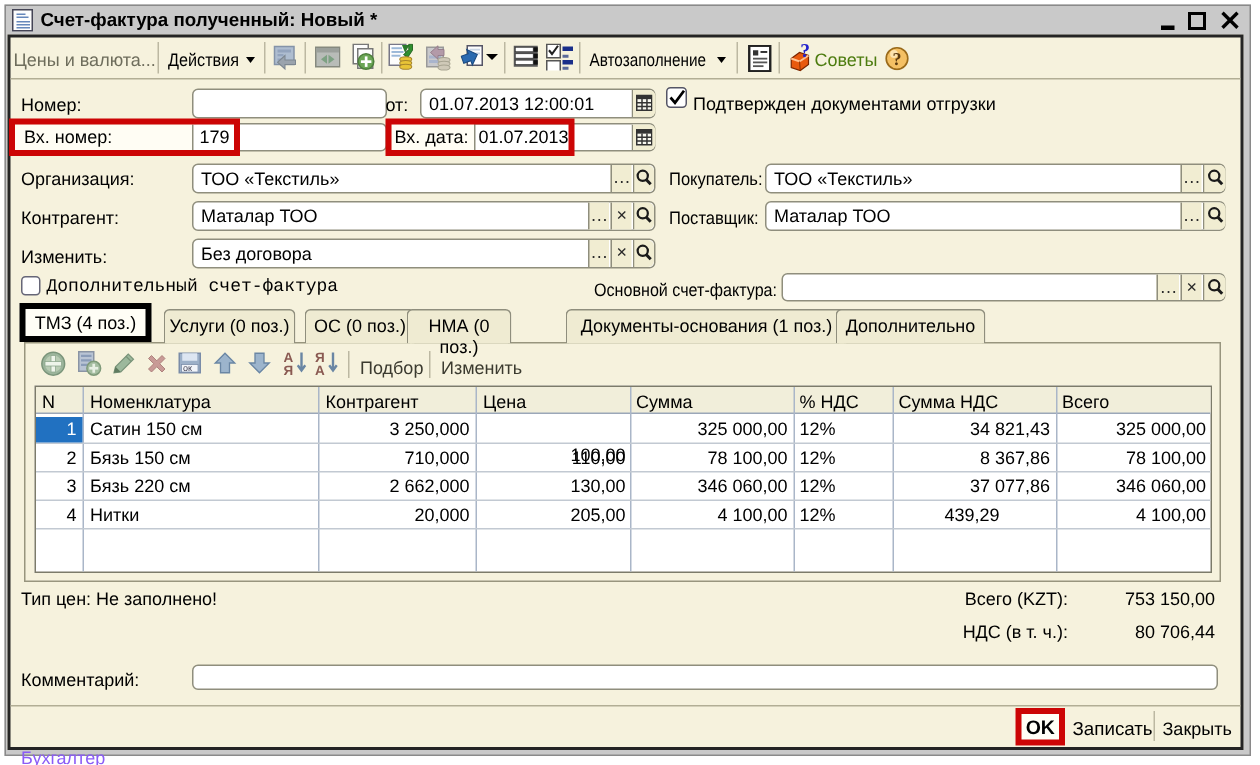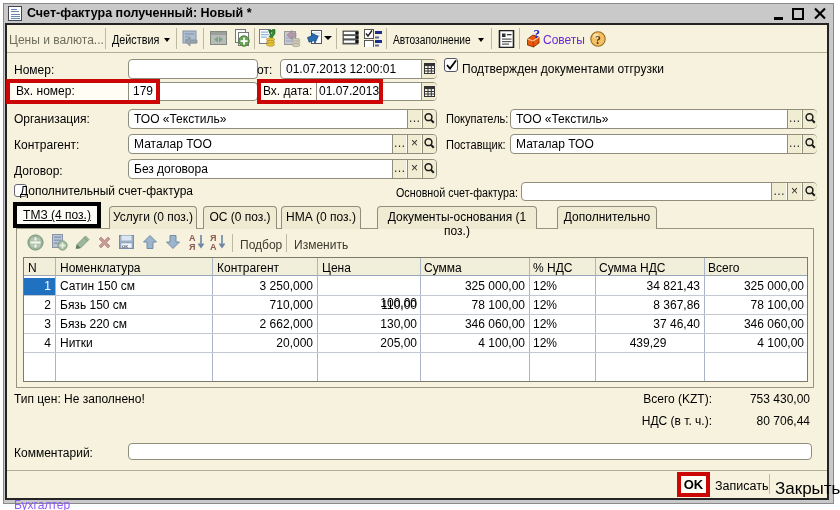--- a/index.html
+++ b/index.html
@@ -129,21 +129,21 @@
     <rect x="4" y="11" width="9.5" height="1.2" fill="#555"></rect>
     <rect x="4" y="13.5" width="7" height="1.2" fill="#555"></rect>
   </svg>
   <div class="vsep" style="left:519px;top:28px;height:21px;"></div>
   <svg class="abs" style="left:526px;top:27px;" width="18" height="22">
     <path d="M1.5 12 L7 8 L13 10 L13 16 L7.5 20 L1.5 18 Z" fill="#e8590e" stroke="#7a2500" stroke-width="0.8"></path>
     <path d="M1.5 12 L7 14 L13 10" fill="none" stroke="#ffc090" stroke-width="1.3"></path>
     <path d="M7 14 L7.5 20" stroke="#9a3500" stroke-width="0.8" fill="none"></path>
     <text x="7.5" y="11" font-family="Liberation Serif" font-size="13" font-weight="bold" fill="#2222cc">?</text>
   </svg>
-  <div class="ttxt" style="left:543px;top:33px;color:#6d28d9;">Советы</div>
+  <div class="ttxt" style="left:543px;top:33px;color:#4d7c0f;">Советы</div>
   <svg class="abs" style="left:590px;top:31px;" width="16" height="16">
     <circle cx="8" cy="8" r="7.2" fill="#f4c064" stroke="#9a6a1a" stroke-width="1.1"></circle>
     <circle cx="6" cy="5" r="2.6" fill="#fbe3b0"></circle>
     <text x="5" y="12.5" font-family="Liberation Serif" font-size="12" font-weight="bold" fill="#5a3a10">?</text>
   </svg>
 
   <div class="lbl" style="left:14px;top:63px;">Номер:</div>
   <div class="input" style="left:128px;top:59px;width:130px;height:20px;"></div>
   <div class="lbl" style="left:257px;top:63px;">от:</div>
   <div class="input" style="left:280px;top:59px;width:157px;height:20px;">
@@ -199,21 +199,21 @@
   <div class="lbl" style="left:14px;top:138px;">Контрагент:</div>
   <div class="input" style="left:128px;top:134px;width:309px;height:20px;">
     <div class="txt">Маталар ТОО</div>
     <div class="btnpart" style="left:263px;width:14px;">…</div>
     <div class="btnpart" style="left:278px;width:14px;">×</div>
     <div class="btnpart" style="left:293px;width:14px;border-radius:0 4px 4px 0;"><svg width="13" height="14" style="margin-top:2px">
           <circle cx="5.5" cy="5.2" r="3.4" fill="none" stroke="#1a1a1a" stroke-width="1.5"></circle>
           <line x1="7.9" y1="7.8" x2="10.8" y2="10.8" stroke="#1a1a1a" stroke-width="2"></line>
         </svg></div>
   </div>
-  <div class="lbl" style="left:14px;top:164px;">Договор:</div>
+  <div class="lbl" style="left:14px;top:164px;">Изменить:</div>
   <div class="input" style="left:128px;top:159px;width:309px;height:20px;">
     <div class="txt">Без договора</div>
     <div class="btnpart" style="left:263px;width:14px;">…</div>
     <div class="btnpart" style="left:278px;width:14px;">×</div>
     <div class="btnpart" style="left:293px;width:14px;border-radius:0 4px 4px 0;"><svg width="13" height="14" style="margin-top:2px">
           <circle cx="5.5" cy="5.2" r="3.4" fill="none" stroke="#1a1a1a" stroke-width="1.5"></circle>
           <line x1="7.9" y1="7.8" x2="10.8" y2="10.8" stroke="#1a1a1a" stroke-width="2"></line>
         </svg></div>
   </div>
 
@@ -230,40 +230,40 @@
   <div class="input" style="left:510px;top:134px;width:307px;height:20px;">
     <div class="txt">Маталар ТОО</div>
     <div class="btnpart" style="left:276px;width:14px;">…</div>
     <div class="btnpart" style="left:291px;width:15px;border-radius:0 4px 4px 0;"><svg width="13" height="14" style="margin-top:2px">
           <circle cx="5.5" cy="5.2" r="3.4" fill="none" stroke="#1a1a1a" stroke-width="1.5"></circle>
           <line x1="7.9" y1="7.8" x2="10.8" y2="10.8" stroke="#1a1a1a" stroke-width="2"></line>
         </svg></div>
   </div>
 
   <div class="abs" style="left:14px;top:184px;width:13px;height:13px;background:#fff;border:1px solid #667;border-radius:3px;"></div>
-  <div class="lbl" style="left:20px;top:184px;">Дополнительный счет-фактура</div>
+  <div class="lbl" style="left:31px;top:184px;font-family:Liberation Mono, monospace;">Дополнительный счет-фактура</div>
   <div class="lbl" style="left:396px;top:186px;transform:scaleX(0.895);transform-origin:0 0;">Основной счет-фактура:</div>
   <div class="input" style="left:521px;top:182px;width:296px;height:19px;">
     <div class="btnpart" style="left:249px;width:15px;">…</div>
     <div class="btnpart" style="left:265px;width:14px;">×</div>
     <div class="btnpart" style="left:280px;width:15px;border-radius:0 4px 4px 0;"><svg width="13" height="14" style="margin-top:2px">
           <circle cx="5.5" cy="5.2" r="3.4" fill="none" stroke="#1a1a1a" stroke-width="1.5"></circle>
           <line x1="7.9" y1="7.8" x2="10.8" y2="10.8" stroke="#1a1a1a" stroke-width="2"></line>
         </svg></div>
   </div>
 
   <div class="abs" style="left:16px;top:228px;width:798px;height:160px;border:1px solid #98957e;background:#f6f2dd;"></div>
 
   <div class="tab" style="left:109px;top:206px;width:88px;"><span>Услуги (0 поз.)</span></div>
   <div class="tab" style="left:203px;top:206px;width:74px;"><span>ОС (0 поз.)</span></div>
-  <div class="tab" style="left:281px;top:206px;width:80px;"><span>НМА (0 поз.)</span></div>
-  <div class="tab" style="left:377px;top:206px;width:160px;"><span>Документы-основания (1 поз.)</span></div>
+  <div class="tab" style="left:271px;top:206px;width:70px;"><span>НМА (0 поз.)</span></div>
+  <div class="tab" style="left:377px;top:206px;width:188px;"><span>Документы-основания (1 поз.)</span></div>
   <div class="tab" style="left:557px;top:206px;width:100px;"><span>Дополнительно</span></div>
 
-  <div class="abs" style="left:13px;top:202px;width:88px;height:26px;background:#fffef6;border:4px solid #000;font-size:12px;text-align:center;"><span style="position:relative;top:2px;text-decoration:underline;">ТМЗ (4 поз.)</span></div>
+  <div class="abs" style="left:13px;top:202px;width:88px;height:26px;background:#fffef6;border:4px solid #000;font-size:12px;text-align:center;"><span style="position:relative;top:2px;">ТМЗ (4 поз.)</span></div>
 
   <svg class="abs" style="left:27px;top:234px;" width="17" height="17">
     <circle cx="8.5" cy="8.5" r="7.6" fill="#9cb59c" stroke="#7a947a"></circle>
     <circle cx="8.5" cy="8.5" r="5.6" fill="#b9ccb4"></circle>
     <rect x="7" y="3" width="3" height="11" fill="#eef4ea" stroke="#8aa48a" stroke-width="0.5"></rect>
     <rect x="3" y="7" width="11" height="3" fill="#eef4ea" stroke="#8aa48a" stroke-width="0.5"></rect>
   </svg>
   <svg class="abs" style="left:51px;top:234px;" width="17" height="17">
     <rect x="1.5" y="0.5" width="10" height="13" fill="#b9c4d4" stroke="#8a94a4"></rect>
     <rect x="3" y="2.5" width="7" height="1.5" fill="#8a9cb8"></rect>
@@ -352,40 +352,40 @@
   <div class="cell" style="left:533px;top:298px;">12%</div>
   <div class="cell num" style="left:596px;top:298px;width:104px;">8 367,86</div>
   <div class="cell num" style="left:705px;top:298px;width:99px;">78 100,00</div>
 
   <div class="cell num" style="left:24px;top:317px;width:27px;">3</div>
   <div class="cell" style="left:60px;top:317px;">Бязь 220 см</div>
   <div class="cell num" style="left:213px;top:317px;width:100px;">2 662,000</div>
   <div class="cell num" style="left:318px;top:317px;width:99px;">130,00</div>
   <div class="cell num" style="left:421px;top:317px;width:104px;">346 060,00</div>
   <div class="cell" style="left:533px;top:317px;">12%</div>
-  <div class="cell num" style="left:596px;top:317px;width:104px;">37 46,40</div>
+  <div class="cell num" style="left:596px;top:317px;width:104px;">37 077,86</div>
   <div class="cell num" style="left:705px;top:317px;width:99px;">346 060,00</div>
 
   <div class="cell num" style="left:24px;top:336px;width:27px;">4</div>
   <div class="cell" style="left:60px;top:336px;">Нитки</div>
   <div class="cell num" style="left:213px;top:336px;width:100px;">20,000</div>
   <div class="cell num" style="left:318px;top:336px;width:99px;">205,00</div>
   <div class="cell num" style="left:421px;top:336px;width:104px;">4 100,00</div>
   <div class="cell" style="left:533px;top:336px;">12%</div>
   <div class="cell num" style="left:596px;top:336px;width:104px;text-align:center;">439,29</div>
   <div class="cell num" style="left:705px;top:336px;width:99px;">4 100,00</div>
 
   <div class="lbl" style="left:565px;top:392px;width:147px;text-align:right;">Всего (KZT):</div>
   <div class="lbl" style="left:14px;top:392px;">Тип цен: Не заполнено!</div>
-  <div class="lbl" style="left:665px;top:392px;width:145px;text-align:right;">753 430,00</div>
+  <div class="lbl" style="left:665px;top:392px;width:145px;text-align:right;">753 150,00</div>
   <div class="lbl" style="left:565px;top:414px;width:147px;text-align:right;">НДС (в т. ч.):</div>
   <div class="lbl" style="left:665px;top:414px;width:145px;text-align:right;">80 706,44</div>
 
   <div class="lbl" style="left:14px;top:446px;">Комментарий:</div>
   <div class="input" style="left:128px;top:443px;width:684px;height:17px;"></div>
 
   <div class="abs" style="left:7px;top:470px;width:820px;height:1px;background:#b2ae95;"></div>
   <div class="lbl" style="left:14px;top:498px;color:#8b5cf6;">Бухгалтер</div>
   <div class="abs" style="left:677px;top:472px;width:33px;height:25px;background:#fffef6;border:4px solid #cc0505;text-align:center;font-size:13px;font-weight:bold;"><span style="position:relative;top:1px;">OK</span></div>
   <div class="lbl" style="left:715px;top:479px;font-size:12.5px;">Записать</div>
   <div class="vsep" style="left:769px;top:474px;height:20px;"></div>
-  <div class="lbl" style="left:775px;top:479px;font-size:17px;">Закрыть</div>
+  <div class="lbl" style="left:775px;top:479px;font-size:12px;">Закрыть</div>
 </div>
 
 </body></html>

